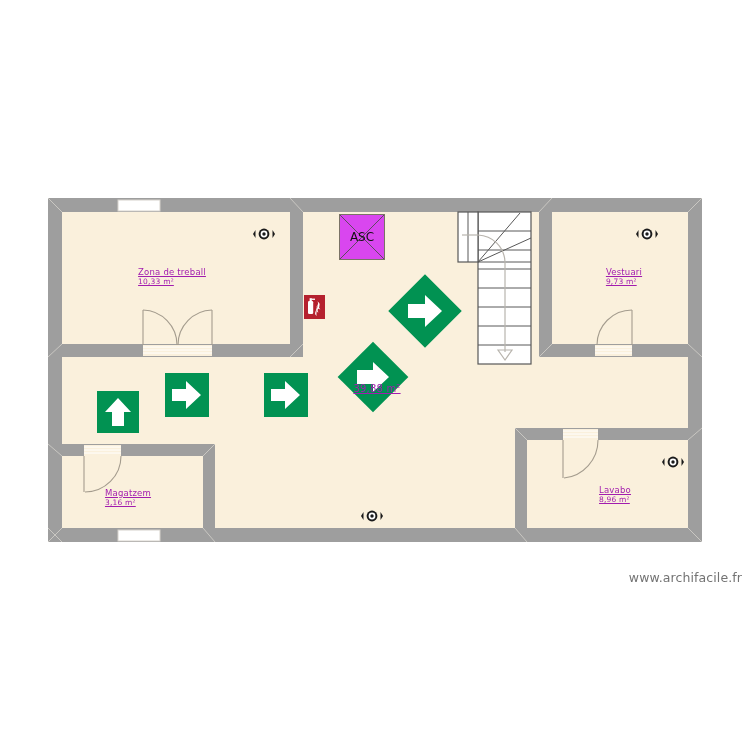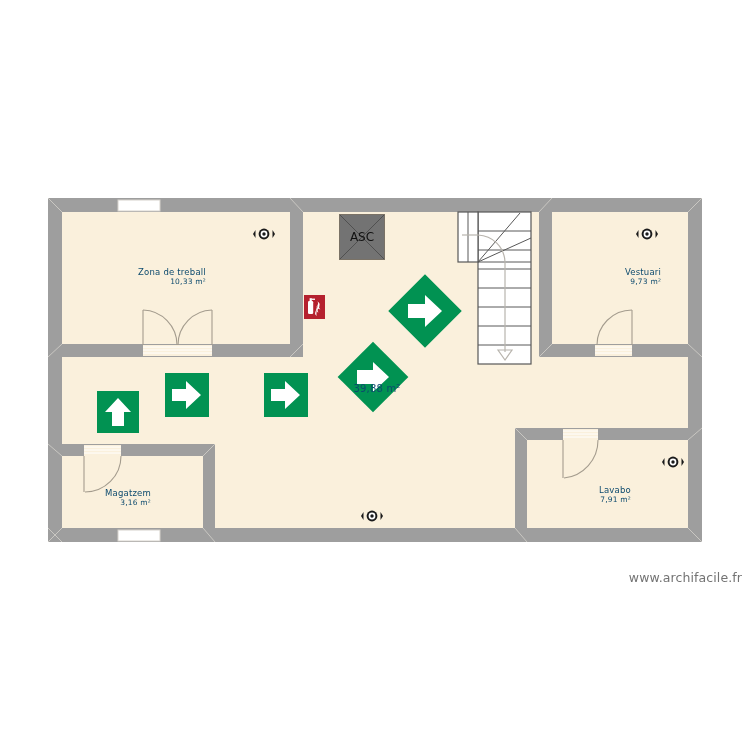--- a/index.html
+++ b/index.html
@@ -26,26 +26,27 @@
     position: absolute;
     left: 0; top: 0;
     width: 750px;
     height: 750px;
     pointer-events: none;
   }
 
   
   .room-label {
     position: absolute;
-    text-align: right;
-    color: #0c4a6e;
+    text-align: left;
+    color: #a21caf;
     line-height: 1.12;
     white-space: nowrap;
     transform: translate(-50%, 0);
     letter-spacing: 0.2px;
+    text-decoration: underline;
   }
   .room-label .rl-name {
     display: block;
     font-size: 8.5px;
   }
   .room-label .rl-area {
     display: block;
     font-size: 7.5px;
   }
 
@@ -53,21 +54,21 @@
   .room-label.central .rl-area { font-size: 10px; }
 
   
   #asc-box {
     position: absolute;
     left: 339px;
     top: 214px;
     width: 46px;
     height: 46px;
     border: 1px solid #7a7266;
-    background: #737373;
+    background: #d946ef;
     box-sizing: border-box;
   }
   #asc-box .asc-text {
     position: absolute;
     left: 0; right: 0;
     top: 50%;
     transform: translateY(-50%);
     text-align: center;
     font-size: 12px;
     color: #111111;
@@ -359,33 +360,33 @@
       <circle cx="12" cy="8" r="3.4" fill="#ffffff"></circle>
       <circle cx="12" cy="8" r="1.7" fill="#1a1a1a"></circle>
     </svg>
   </div>
 
   <div class="room-label" style="left:172px;top:268px;">
     <span class="rl-name">Zona de treball</span>
     <span class="rl-area">10,33 m²</span>
   </div>
 
-  <div class="room-label" style="left:643px;top:268px;">
+  <div class="room-label" style="left:624px;top:268px;">
     <span class="rl-name">Vestuari</span>
     <span class="rl-area">9,73 m²</span>
   </div>
 
   <div class="room-label" style="left:128px;top:489px;">
     <span class="rl-name">Magatzem</span>
     <span class="rl-area">3,16 m²</span>
   </div>
 
   <div class="room-label" style="left:615px;top:486px;">
     <span class="rl-name">Lavabo</span>
-    <span class="rl-area">7,91 m²</span>
+    <span class="rl-area">8,96 m²</span>
   </div>
 
   <div class="room-label central" style="left:377px;top:383px;">
     <span class="rl-area">39,88 m²</span>
   </div>
 
 </div>
 
 <div id="watermark">www.archifacile.fr</div>
 

